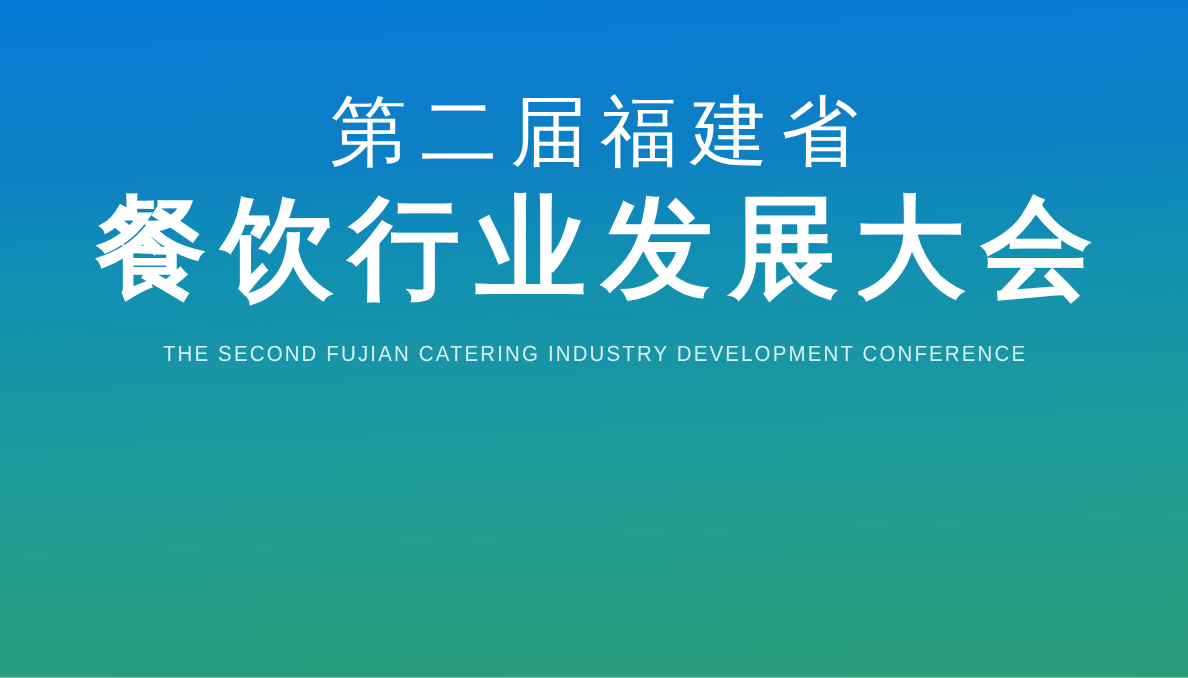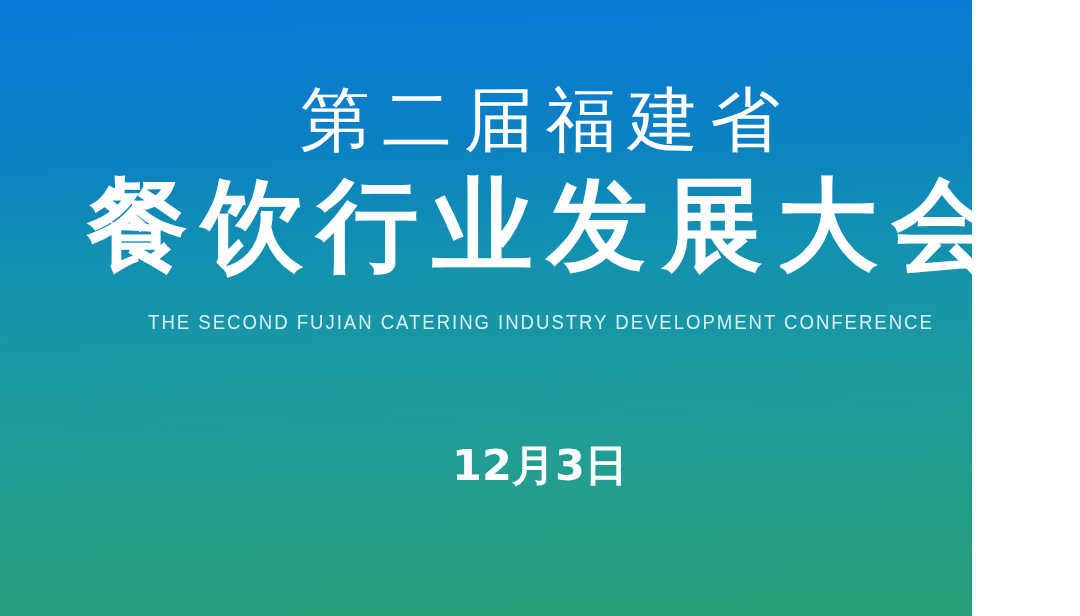--- a/index.html
+++ b/index.html
@@ -8,21 +8,21 @@
   }
   body {
     width: 1080px;
     height: 616px;
     overflow: hidden;
     font-family: "Liberation Sans", "DejaVu Sans", sans-serif;
   }
 
   #poster {
     position: relative;
-    width: 972px;
+    width: 1080px;
     height: 616px;
     background: linear-gradient(178deg,
         #0579D6 0%,
         #0A7BD3 6%,
         #0C80C3 24%,
         #1290B2 40%,
         #1794A8 50%,
         #1C99A0 60%,
         #219D93 73%,
         #259E86 86%,
@@ -132,16 +132,15 @@
 
   <div class="title-block">
     <h2 class="title-line-1">第二届福建省</h2>
 
     <h1 class="title-line-2">餐饮行业发展大会</h1>
 
     <p class="subtitle-en">THE SECOND FUJIAN CATERING INDUSTRY DEVELOPMENT CONFERENCE</p>
   </div>
 
   <div class="datetime-block">
-    <p class="date-text">12月3日</p>
   </div>
 
 </div>
 
 </body></html>

